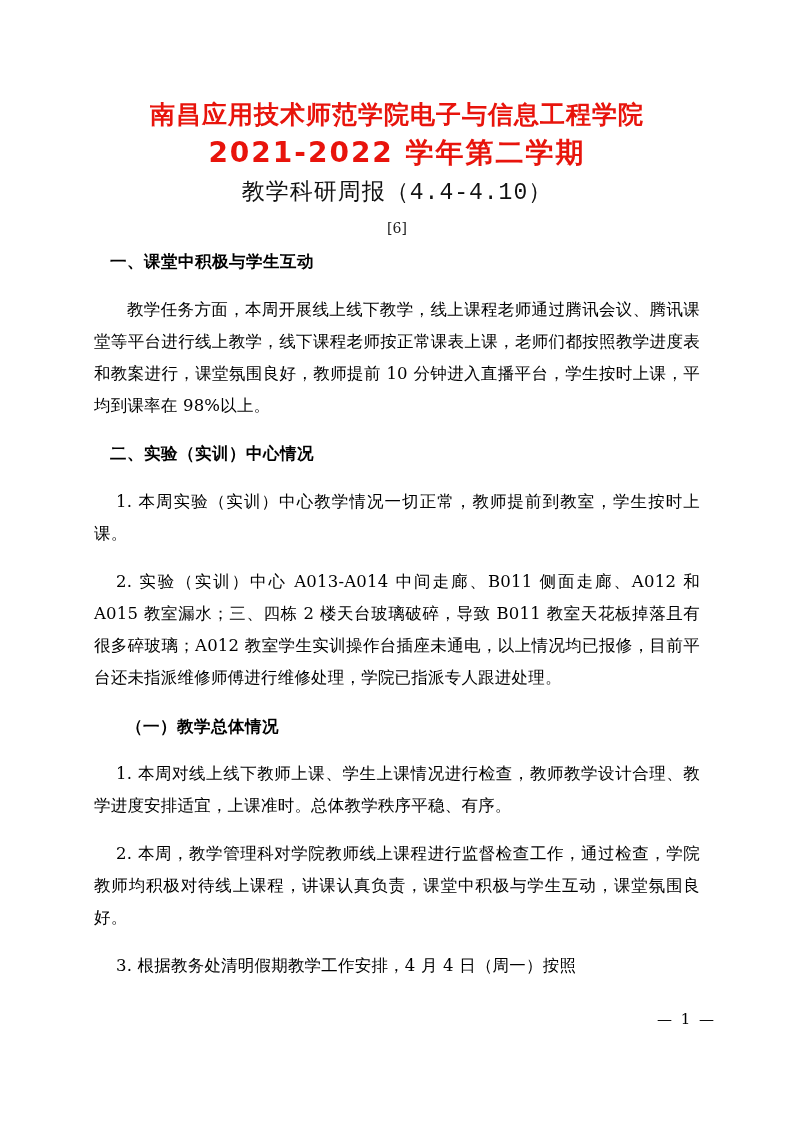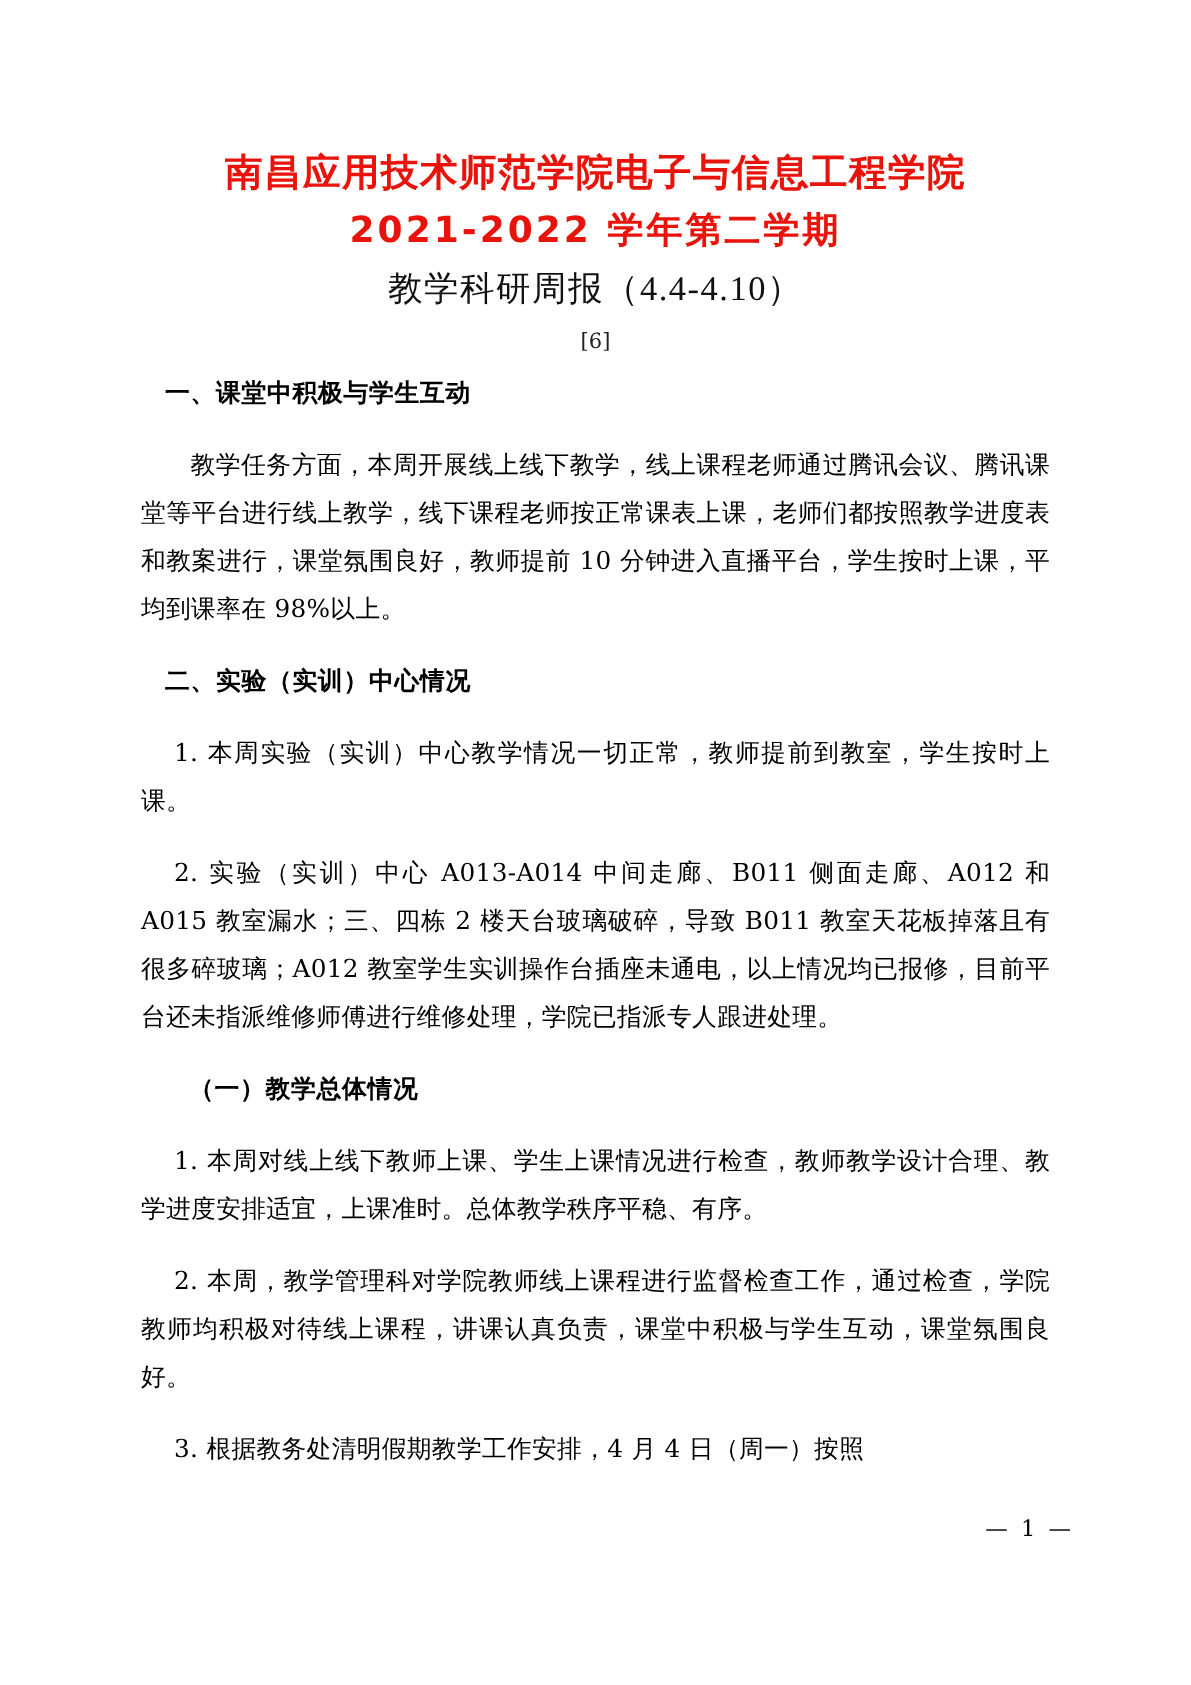--- a/index.html
+++ b/index.html
@@ -25,30 +25,30 @@
   }
   .title-line {
     color: #e8140c;
     font-weight: bold;
     font-size: 25px;
     line-height: 38px;
     letter-spacing: 1px;
     font-family: "DejaVu Sans", "Liberation Sans", sans-serif;
   }
   .title-line.second {
-    font-size: 24px;
+    font-size: 28px;
     letter-spacing: 2px;
   }
   .subtitle-line {
     color: #111111;
     font-size: 23px;
     line-height: 38px;
     margin-top: 2px;
     letter-spacing: 1px;
-    font-family: Liberation Serif, serif;
+    font-family: Liberation Mono, monospace;
   }
   .issue-no {
     text-align: center;
     font-size: 14px;
     color: #222222;
     margin-top: 8px;
     margin-bottom: 10px;
     font-family: "DejaVu Serif", "Liberation Serif", serif;
   }
   .section-heading {

